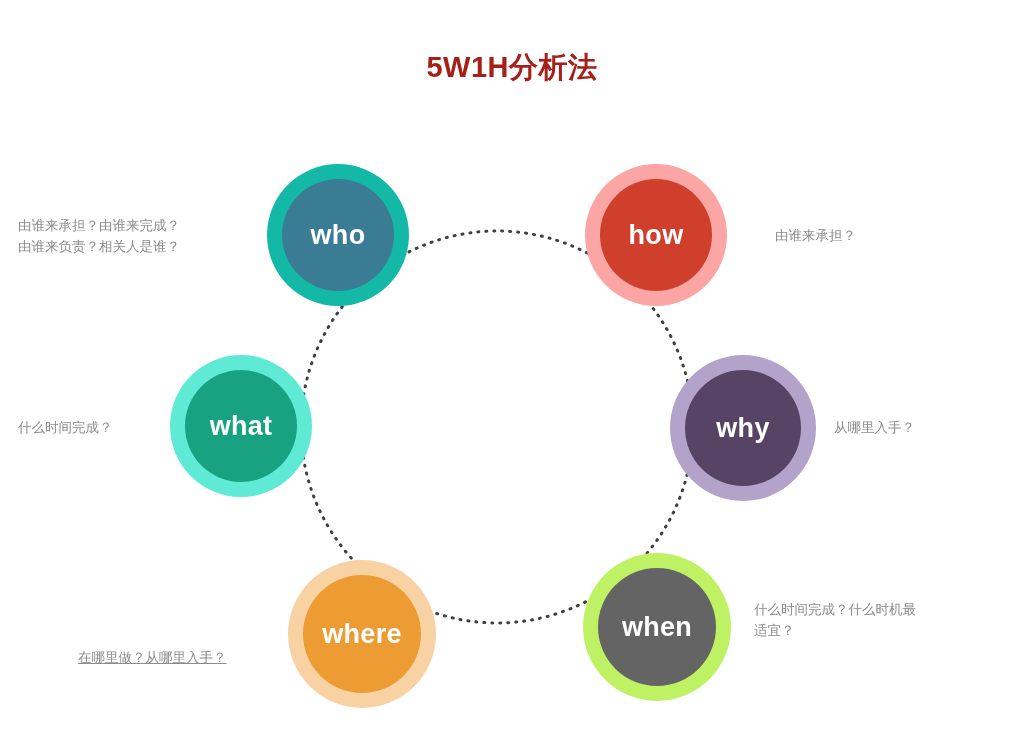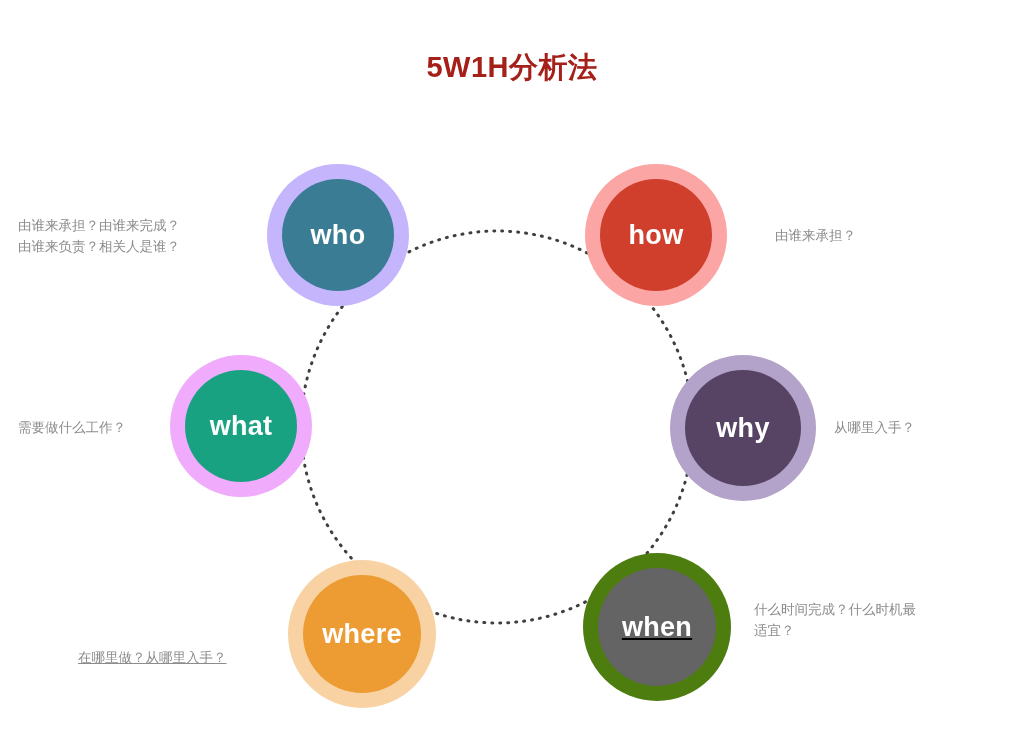--- a/index.html
+++ b/index.html
@@ -71,61 +71,61 @@
 </style>
 </head>
 <body>
 
 <div id="diagram-title">5W1H分析法</div>
 
 <svg id="ring-svg" viewBox="0 0 1024 729" xmlns="http://www.w3.org/2000/svg">
   <circle cx="497" cy="427" r="196" fill="none" stroke="#3f3f3f" stroke-width="3" stroke-linecap="round" stroke-dasharray="1 7"></circle>
 </svg>
 
-<div class="node" style="left:267px; top:164px; width:142px; height:142px; background:#c4b5fd;">
+<div class="node" style="left:267px; top:164px; width:142px; height:142px; background:#14b8a6;">
   <div class="node-inner" style="width:112px; height:112px; background:#3a7c94;">
     <span class="node-label">who</span>
   </div>
 </div>
 
 <div class="node" style="left:585px; top:164px; width:142px; height:142px; background:#fca5a5;">
   <div class="node-inner" style="width:112px; height:112px; background:#cf3f2c;">
     <span class="node-label">how</span>
   </div>
 </div>
 
 <div class="node" style="left:670px; top:355px; width:146px; height:146px; background:#b3a2c9;">
   <div class="node-inner" style="width:116px; height:116px; background:#574364;text-align:center;">
     <span class="node-label">why</span>
   </div>
 </div>
 
-<div class="node" style="left:583px; top:553px; width:148px; height:148px; background:#4d7c0f;text-decoration:underline;">
+<div class="node" style="left:583px; top:553px; width:148px; height:148px; background:#bef264;">
   <div class="node-inner" style="width:118px; height:118px; background:#646464;">
     <span class="node-label">when</span>
   </div>
 </div>
 
 <div class="node" style="left:288px; top:560px; width:148px; height:148px; background:#f8d2a3;">
   <div class="node-inner" style="width:118px; height:118px; background:#ed9b33;">
     <span class="node-label">where</span>
   </div>
 </div>
 
-<div class="node" style="left:170px; top:355px; width:142px; height:142px; background:#f0abfc;">
+<div class="node" style="left:170px; top:355px; width:142px; height:142px; background:#5eead4;">
   <div class="node-inner" style="width:112px; height:112px; background:#19a281;">
     <span class="node-label">what</span>
   </div>
 </div>
 
 <div class="caption align-left" style="left:18px; top:216px; width:200px;">由谁来承担？由谁来完成？
 由谁来负责？相关人是谁？</div>
 
 <div class="caption align-left" style="left:775px; top:226px; width:190px;">由谁来承担？</div>
 
 <div class="caption align-left" style="left:834px; top:418px; width:180px;">从哪里入手？</div>
 
 <div class="caption align-left" style="left:754px; top:600px; width:182px;">什么时间完成？什么时机最
 适宜？</div>
 
 <div class="caption align-left" style="left:78px; top:648px; width:220px;text-decoration:underline;">在哪里做？从哪里入手？</div>
 
-<div class="caption align-left" style="left:18px; top:418px; width:180px;">需要做什么工作？</div>
+<div class="caption align-left" style="left:18px; top:418px; width:180px;">什么时间完成？</div>
 
 </body></html>

